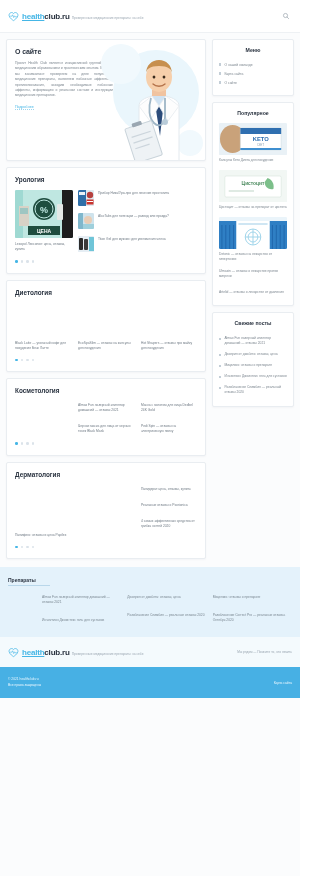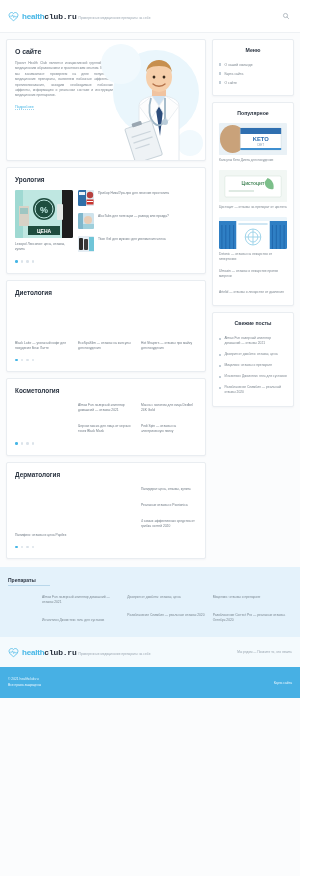--- a/index.html
+++ b/index.html
@@ -14,22 +14,22 @@
   .page { width: 300px; min-height: 876px; position: relative; background:#fbfcfd; }
 
   
   .header {
     height: 33px; background:#ffffff; display:flex; align-items:center;
     justify-content:space-between; padding: 0 8px; border-bottom:1px solid #eef1f4;
   }
   .brand { display:flex; align-items:center; gap:3px; }
   .brand-mark { width:11px; height:11px; flex:0 0 11px; }
   .brand-text .bt1 { font-size:8px; font-weight:700; letter-spacing:-.2px; line-height:9px; }
-  .bt1 .lt { color:#45b6e6; }
-  .bt1 .dk { color:#2a3340;font-family:Liberation Mono, monospace; }
+  .bt1 .lt { color:#45b6e6;text-decoration:underline; }
+  .bt1 .dk { color:#2a3340; }
   .brand-text .bt2 { font-size:3.2px; color:#9aa6b1; letter-spacing:.05px; line-height:5px; }
   .search-btn { width:13px; height:13px; display:flex; align-items:center; justify-content:center; cursor:pointer; }
 
   
   .wrap { display:flex; gap:6px; padding:6px 6px 0 6px; align-items:flex-start; }
   .main-col { width:200px; flex:0 0 200px; display:flex; flex-direction:column; gap:6px; }
   .side-col { width:82px; flex:0 0 82px; display:flex; flex-direction:column; gap:6px; }
 
   .card {
     background:#ffffff; border:1px solid #e9edf1; border-radius:2px;

